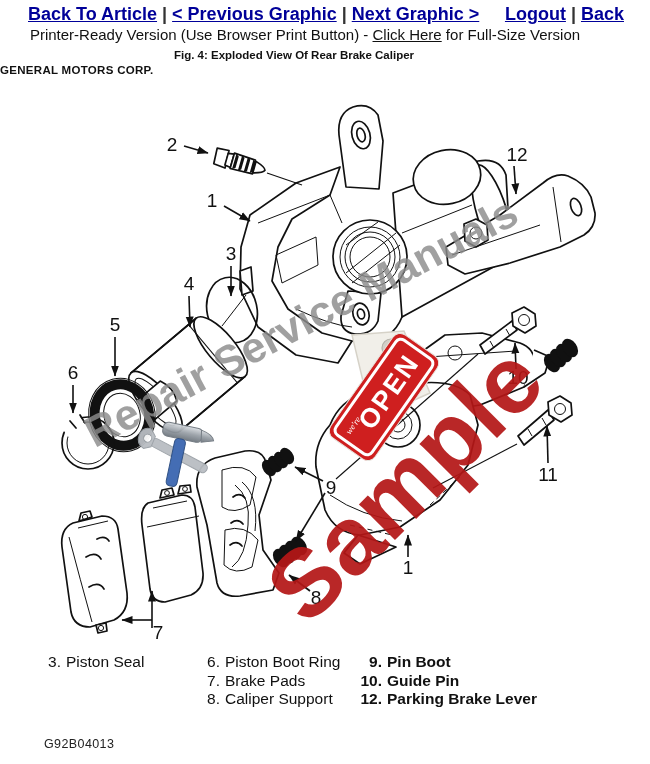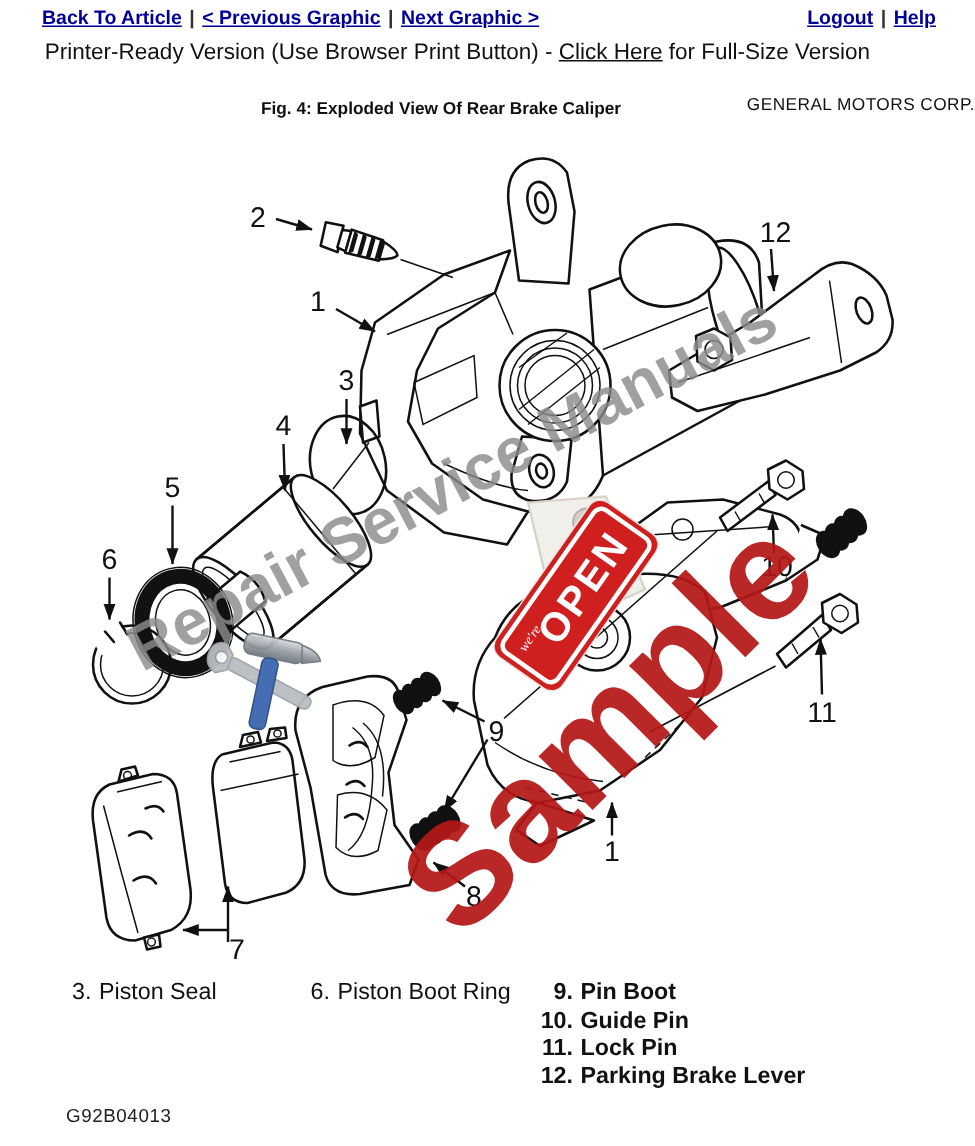--- a/index.html
+++ b/index.html
@@ -1,28 +1,28 @@
 <!DOCTYPE html>
 <html><head>
 <meta charset="utf-8">
 <style>
   html,body{margin:0;padding:0;background:#fff;}
   body{width:650px;height:764px;position:relative;font-family:"Liberation Sans",sans-serif;color:#000;overflow:hidden;}
   a{cursor:pointer;}
   
-  .topbar{position:absolute;top:4px;left:28px;right:26px;font-size:13px;font-weight:bold;text-align:right;}
+  .topbar{position:absolute;top:4px;left:28px;right:26px;font-size:18px;font-weight:bold;text-align:right;}
   .topbar .left{float:left;}
   .topbar .right{float:right;}
   .navlink{color:#000099;text-decoration:underline;}
   .sep{color:#333;font-weight:bold;margin:0 5px;}
   
   .printerline{position:absolute;top:26px;left:0;width:610px;text-align:center;font-size:15px;color:#111;}
   .printerline .lnk{color:#111;text-decoration:underline;}
-  .figcap{position:absolute;top:67px;left:0;width:588px;text-align:center;font-size:11.5px;font-weight:bold;color:#111;}
-  .mfr{position:absolute;top:64px;left:0;width:650px;text-align:right;font-size:11.5px;font-weight:normal;letter-spacing:.3px;color:#111;}
+  .figcap{position:absolute;top:49px;left:0;width:588px;text-align:center;font-size:11.5px;font-weight:bold;color:#111;}
+  .mfr{position:absolute;top:64px;left:0;width:650px;text-align:left;font-size:11.5px;font-weight:bold;letter-spacing:.3px;color:#111;}
   
   .diagram{position:absolute;top:95px;left:0;width:650px;height:560px;}
   svg text.callout{font-family:"Liberation Sans",sans-serif;font-size:19px;fill:#111;}
   svg .art{stroke:#111;fill:none;stroke-width:1.7;stroke-linejoin:round;stroke-linecap:round;}
   svg .artw{stroke:#111;fill:#fff;stroke-width:1.7;stroke-linejoin:round;}
   svg .thin{stroke:#111;stroke-width:1;fill:none;}
   svg .lead{stroke:#111;stroke-width:1.1;fill:none;}
   svg .arr{stroke:#111;stroke-width:1.6;fill:none;}
   svg .blk{fill:#111;stroke:none;}
   
@@ -35,21 +35,21 @@
   .figcode{position:absolute;left:44px;top:737px;font-size:12.5px;color:#222;letter-spacing:.4px;text-align:center;}
 </style>
 </head>
 <body>
 
 <div class="topbar">
   <span class="left">
     <a class="navlink">Back To Article</a><span class="sep">|</span><a class="navlink">&lt; Previous Graphic</a><span class="sep">|</span><a class="navlink">Next Graphic &gt;</a>
   </span>
   <span class="right">
-    <a class="navlink">Logout</a><span class="sep">|</span><a class="navlink">Help</a>
+    <a class="navlink">Logout</a><span class="sep">|</span><a class="navlink">Back</a>
   </span>
 </div>
 
 <div class="printerline"><span>Printer-Ready Version (Use Browser Print Button) - </span><a class="lnk">Click Here</a><span> for Full-Size Version</span></div>
 
 <div class="figcap">Fig. 4: Exploded View Of Rear Brake Caliper</div>
 <div class="mfr">GENERAL MOTORS CORP.</div>
 
 <div class="diagram">
 <svg width="650" height="560" viewBox="0 0 650 560">
@@ -303,21 +303,22 @@
 
   <text x="0" y="0" transform="translate(428,412) rotate(-45)" text-anchor="middle" font-family="Liberation Sans, sans-serif" font-size="96" font-weight="bold" fill="#b41717" opacity="0.93">Sample</text>
 </svg>
 </div>
 
 <div class="parts pcol1">
   <div class="prow"><span class="pnum">3.</span><span>Piston Seal</span></div>
 </div>
 <div class="parts pcol2">
   <div class="prow"><span class="pnum">6.</span><span>Piston Boot Ring</span></div>
+  <div class="prow"><span class="pnum">7.</span><span>Brake Pads</span></div>
+  <div class="prow"><span class="pnum">8.</span><span>Caliper Support</span></div>
 </div>
 <div class="parts pcol3">
   <div class="prow"><span class="pnum">9.</span><span>Pin Boot</span></div>
   <div class="prow"><span class="pnum">10.</span><span>Guide Pin</span></div>
-  <div class="prow"><span class="pnum">11.</span><span>Lock Pin</span></div>
   <div class="prow"><span class="pnum">12.</span><span>Parking Brake Lever</span></div>
 </div>
 
 <div class="figcode">G92B04013</div>
 
 </body></html>

